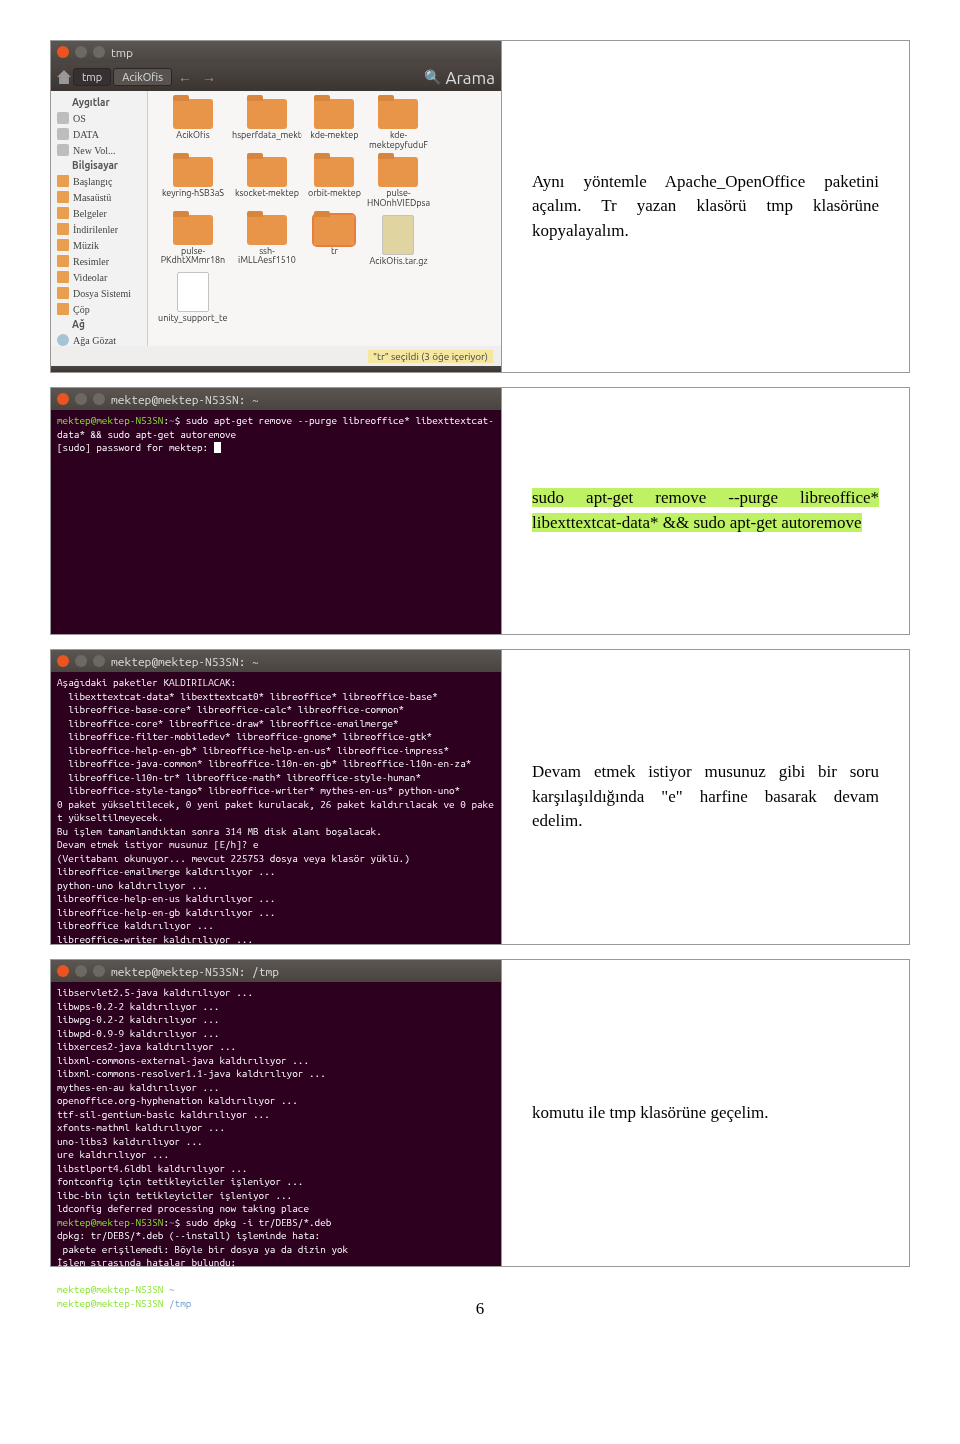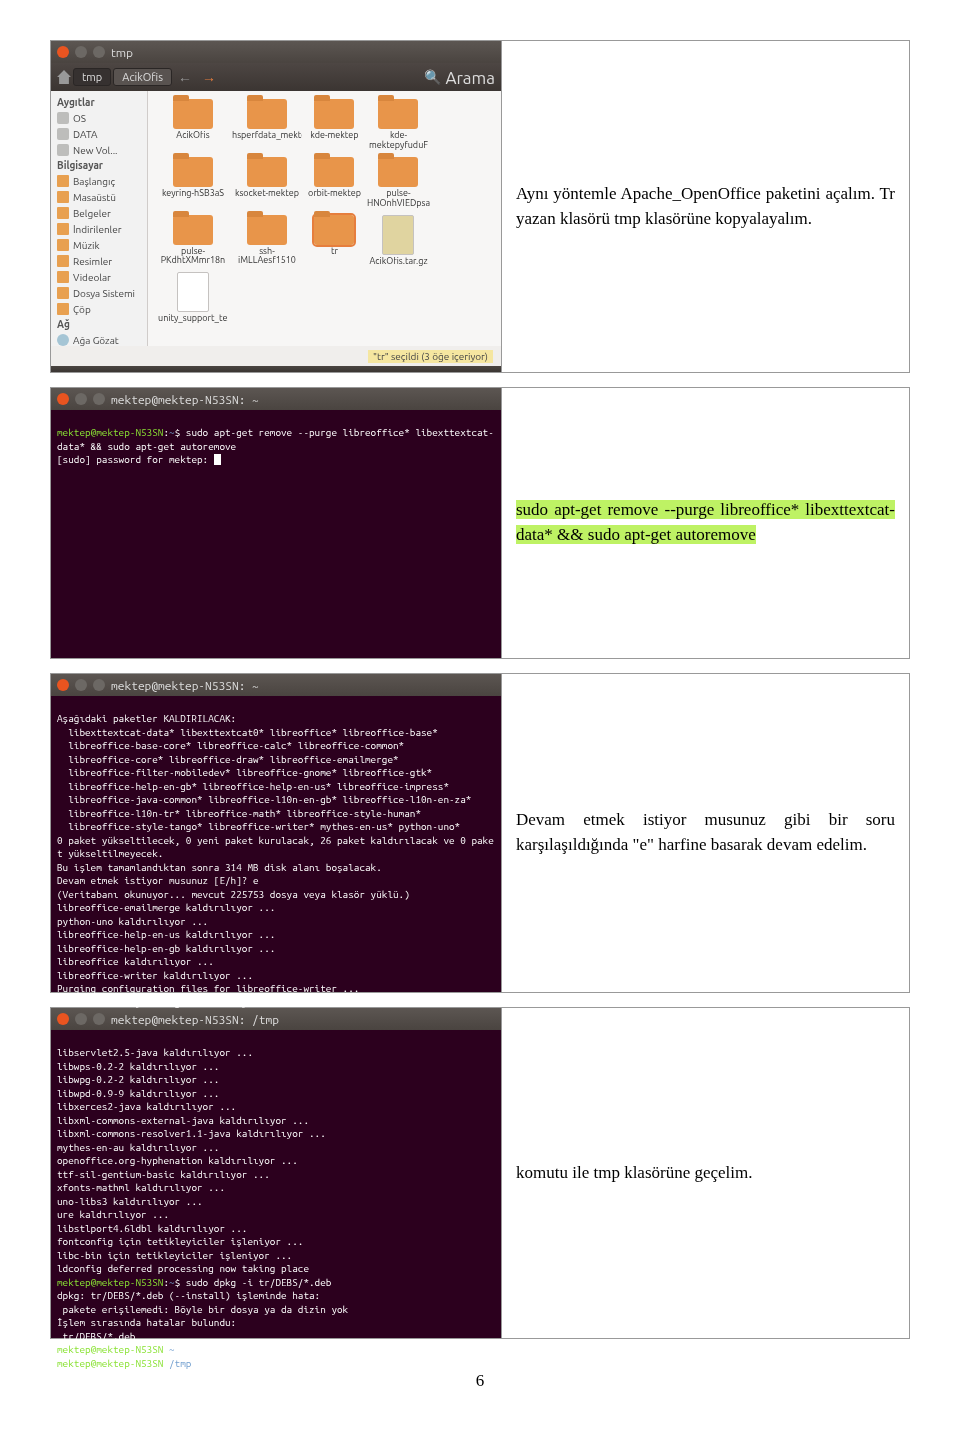--- a/index.html
+++ b/index.html
@@ -23,21 +23,21 @@
     background: #bef264;
   }
   .right-cell {
     flex: 1;
     padding: 10px 14px;
     display: flex;
     flex-direction: column;
     justify-content: center;
   }
   .right-cell p {
-    margin: 8px 0;
+    margin: 8px 16px;
     font-size: 17px;
     line-height: 1.45;
     text-align: justify;
   }
   .hl {
     background: #bef264;
   }
   
   .fm-window { font-family: "Ubuntu", sans-serif; font-size: 11px; }
   .fm-titlebar {
@@ -55,22 +55,22 @@
   }
   .path-chip {
     background:#363130; border:1px solid #2a2625; padding:2px 8px;
     border-radius:3px; color:#ddd; font-size:11px;
   }
   .path-chip.active { background:#595350; }
   .nav-arrow { color:#999; font-size:14px; padding:0 4px; }
   .search-ico { color:#ccc; font-size:14px; margin-left:auto; }
   .fm-body { display:flex; background:#f2f2f2; height:255px; }
   .fm-sidebar { width:96px; background:#f2f2f2; border-right:1px solid #d0ccca; padding:4px 0; }
-  .sb-head { font-weight:bold; color:#555; font-size:10px; padding:2px 6px; }
-  .sb-item { display:flex; align-items:center; gap:4px; padding:2px 6px; color:#444; font-size:10px; }
+  .sb-head { font-weight:bold; color:#555; font-size:10px; padding:2px 6px;margin-left:15px; }
+  .sb-item { display:flex; align-items:center; gap:4px; padding:2px 6px; color:#444; font-size:10px;font-family:Liberation Serif, serif; }
   .sb-ico { width:12px; height:12px; display:inline-block; }
   .sb-ico.drive { background:#bdbdbb; border-radius:2px; }
   .sb-ico.folder { background:#e8a050; border-radius:1px; }
   .sb-ico.globe { background:#a5c5d5; border-radius:50%; }
   .fm-grid {
     flex:1; display:grid; grid-template-columns:repeat(5,1fr);
     padding:8px 10px; gap:6px 4px; background:#f7f6f5; align-content:start;
   }
   .fm-item { display:flex; flex-direction:column; align-items:center; gap:2px; }
   .fm-folder { width:40px; height:30px; background:#e8954a; border-radius:3px; position:relative; }
@@ -84,21 +84,21 @@
   .fm-footer { height:6px; background:linear-gradient(#4a4440,#3b3633); }
 
   
   .term-window { font-family:"Ubuntu Mono","Courier New",monospace; }
   .term-title {
     height:22px; background:linear-gradient(#5c5652,#4a4440);
     display:flex; align-items:center; gap:6px; padding:0 6px;
     color:#ddd; font-size:12px;
   }
   .term-body {
-    background:#2c001e; color:#fff; padding:16px 6px;
+    background:#2c001e; color:#fff; padding:4px 6px;
     font-size:10px; line-height:1.35; white-space:pre-wrap; word-break:break-all;
   }
   .term-body.h1 { height:216px; }
   .term-body.h2 { height:264px; }
   .term-body.h3 { height:276px; }
   .prompt { color:#8ae234; }
   .path-col { color:#729fcf; }
   .cursor { display:inline-block; width:7px; height:11px; background:#fff; vertical-align:text-bottom; }
   .page-num { text-align:center; margin-top:32px; font-size:17px; }
 </style>

